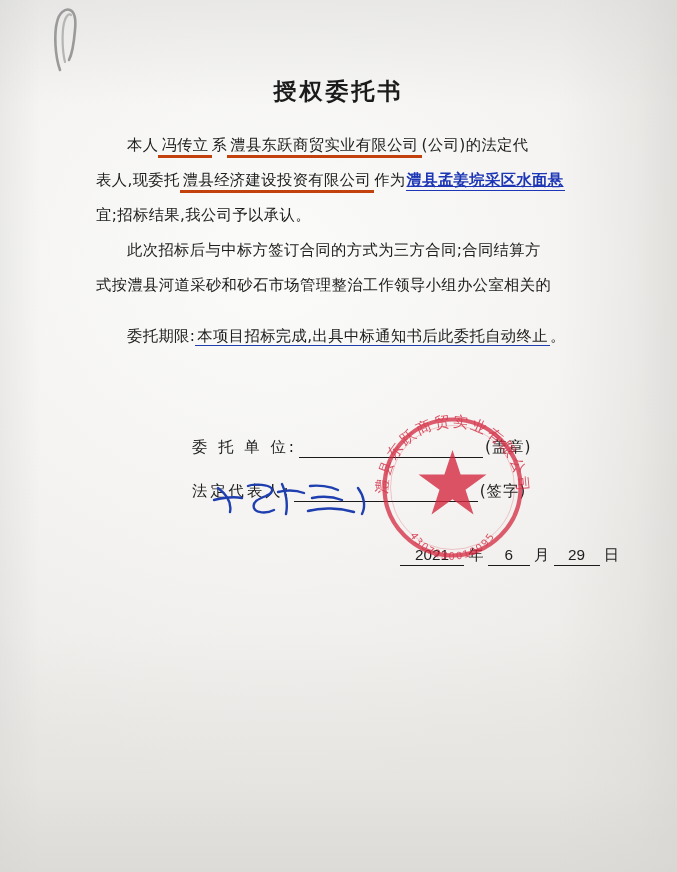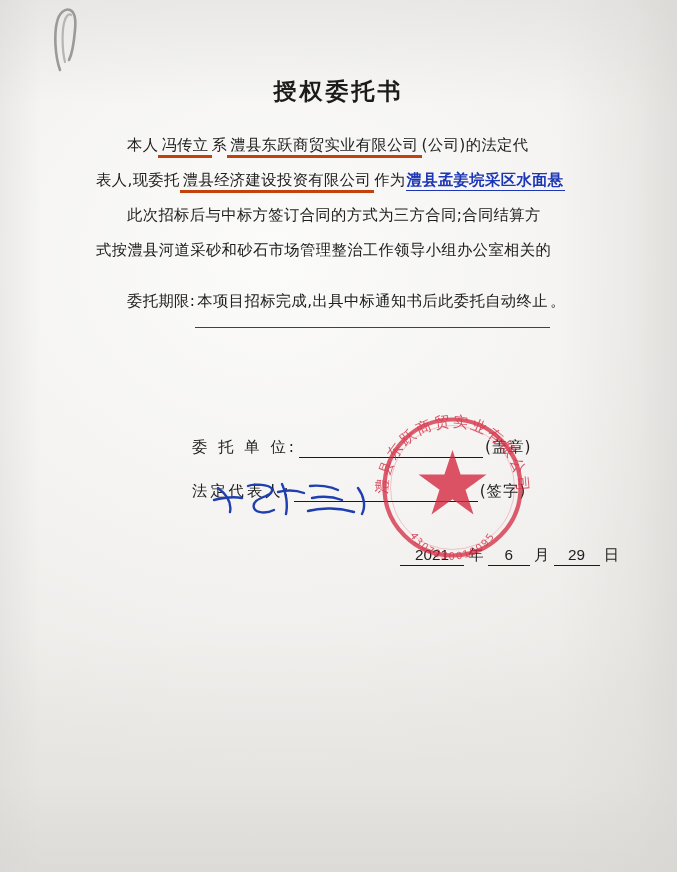--- a/index.html
+++ b/index.html
@@ -79,24 +79,25 @@
   .indent { text-indent: 31px; }
   .u {
     border-bottom: 3px solid #c2410c;
     padding: 0 3px 1px 3px;
   }
   .u-blue {
     color: #1c36b5;
     border-bottom: 1.3px solid #1c36b5;
     font-weight: bold;
     padding: 0 1px 1px 1px;
+    text-decoration: underline;
   }
   .u-pen {
     border-bottom: 1.4px solid #1f3fb0;
-    padding: 0 2px 17px 2px;
+    padding: 0 2px 0 2px;
   }
   
   .sig-block {
     position: absolute;
     left: 96px;
     top: 437px;
     width: 498px;
     font-size: 15.3px;
     color: #1d1d1d;
     font-family: "DejaVu Sans", sans-serif;
@@ -184,20 +185,23 @@
   <div class="doc">
 
     <div class="title">授权委托书</div>
 
     <div class="body-text">
       <p class="p indent">
         <span>本人</span><span class="u">冯传立</span><span>系</span><span class="u">澧县东跃商贸实业有限公司</span><span>(公司)的法定代</span>
       </p>
       <p class="p">
         <span>表人,现委托</span><span class="u">澧县经济建设投资有限公司</span><span>作为</span><span class="u-blue">澧县孟姜垸采区水面悬</span>
+      </p>
+      <p class="p">
+        <span>宜;招标结果,我公司予以承认。</span>
       </p>
       <p class="p indent">
         <span>此次招标后与中标方签订合同的方式为三方合同;合同结算方</span>
       </p>
       <p class="p">
         <span>式按澧县河道采砂和砂石市场管理整治工作领导小组办公室相关的</span>
       </p>
       <p class="p indent" style="margin-top:16px;">
         <span>委托期限:</span><span class="u-pen">本项目招标完成,出具中标通知书后此委托自动终止</span><span>。</span>
       </p>

